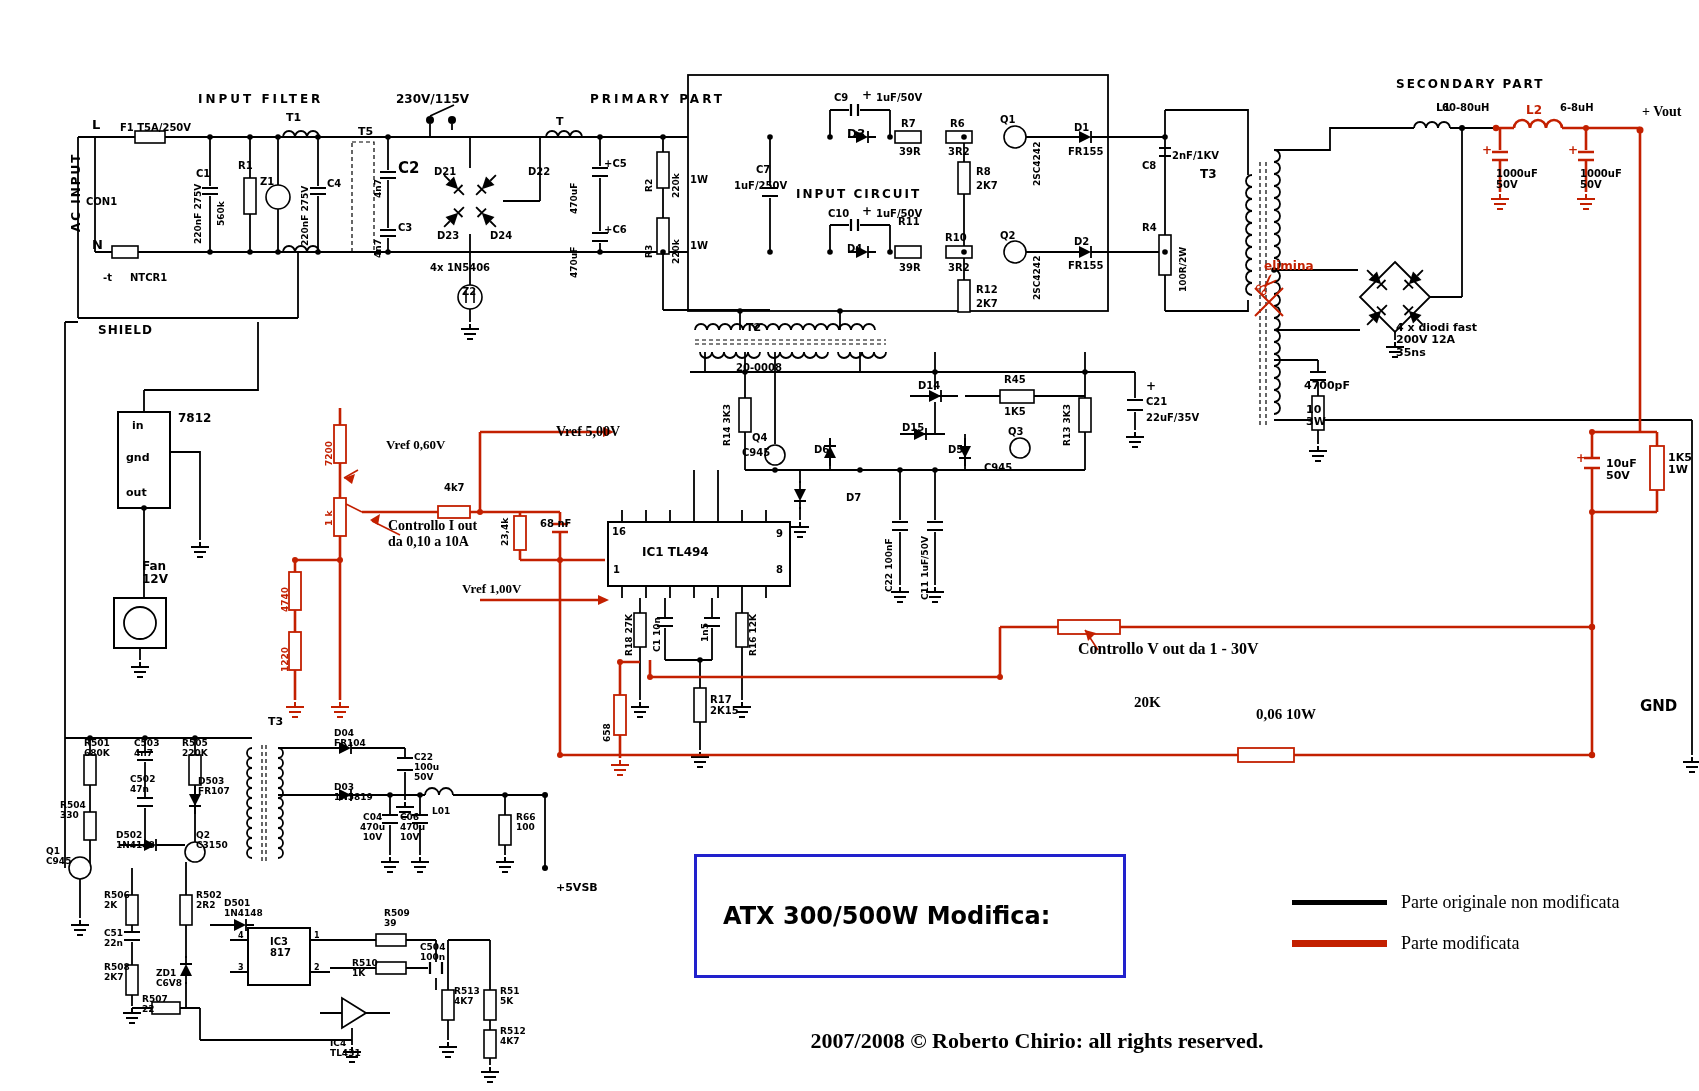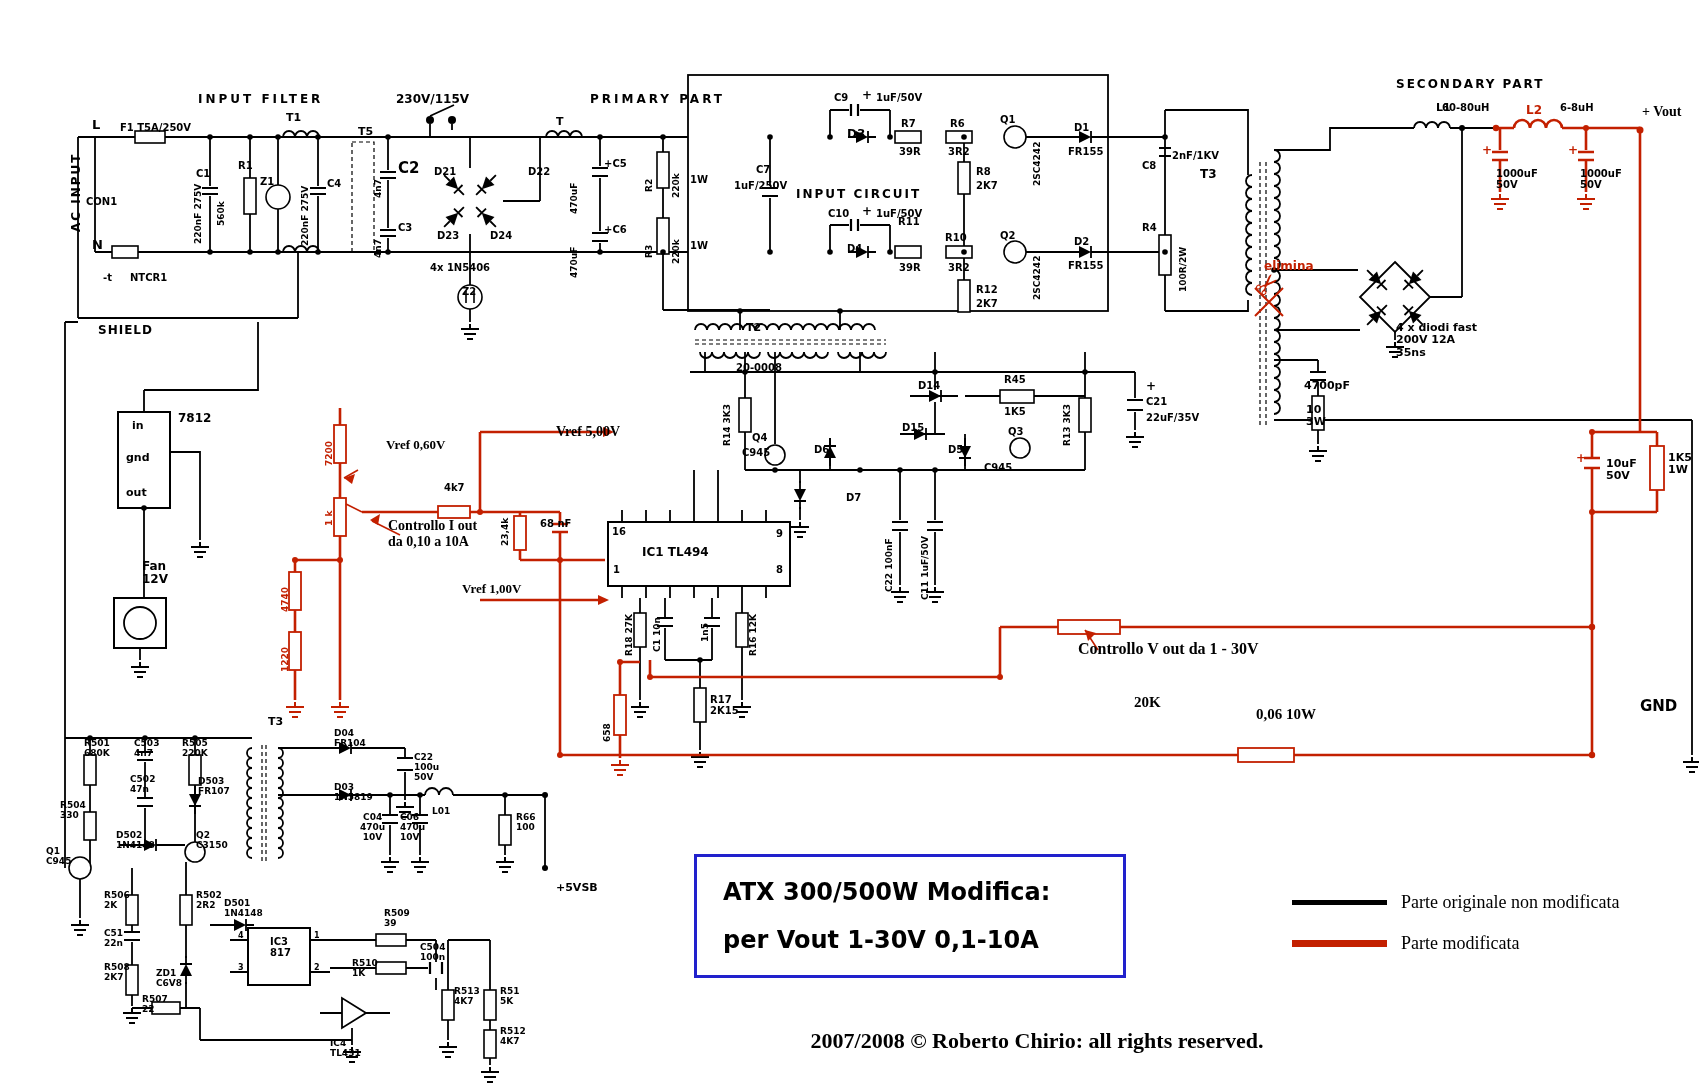--- a/index.html
+++ b/index.html
@@ -630,21 +630,20 @@
       <div class="lbl" style="left: 142px; top: 994px; font-size: 9px;">R507
 22</div>
       <div class="lbl" style="left: 330px; top: 1038px; font-size: 9px;">IC4
 TL431</div>
       <div class="lbl" style="left: 500px; top: 1026px; font-size: 9px;">R512
 4K7</div>
     </div>
 
 <div class="title-box">
   <div>ATX 300/500W  Modifica:</div>
-  <div>per Vout 1-30V  0,1-10A</div>
 </div>
 
 <div class="legend">
   <div class="legend-row">
     <span class="swatch sw-black" style="background: rgb(0, 0, 0);"></span>
     <span class="txt">Parte originale non modificata</span>
   </div>
   <div class="legend-row">
     <span class="swatch sw-red" style="background: rgb(195, 32, 0);"></span>
     <span class="txt">Parte modificata</span>

